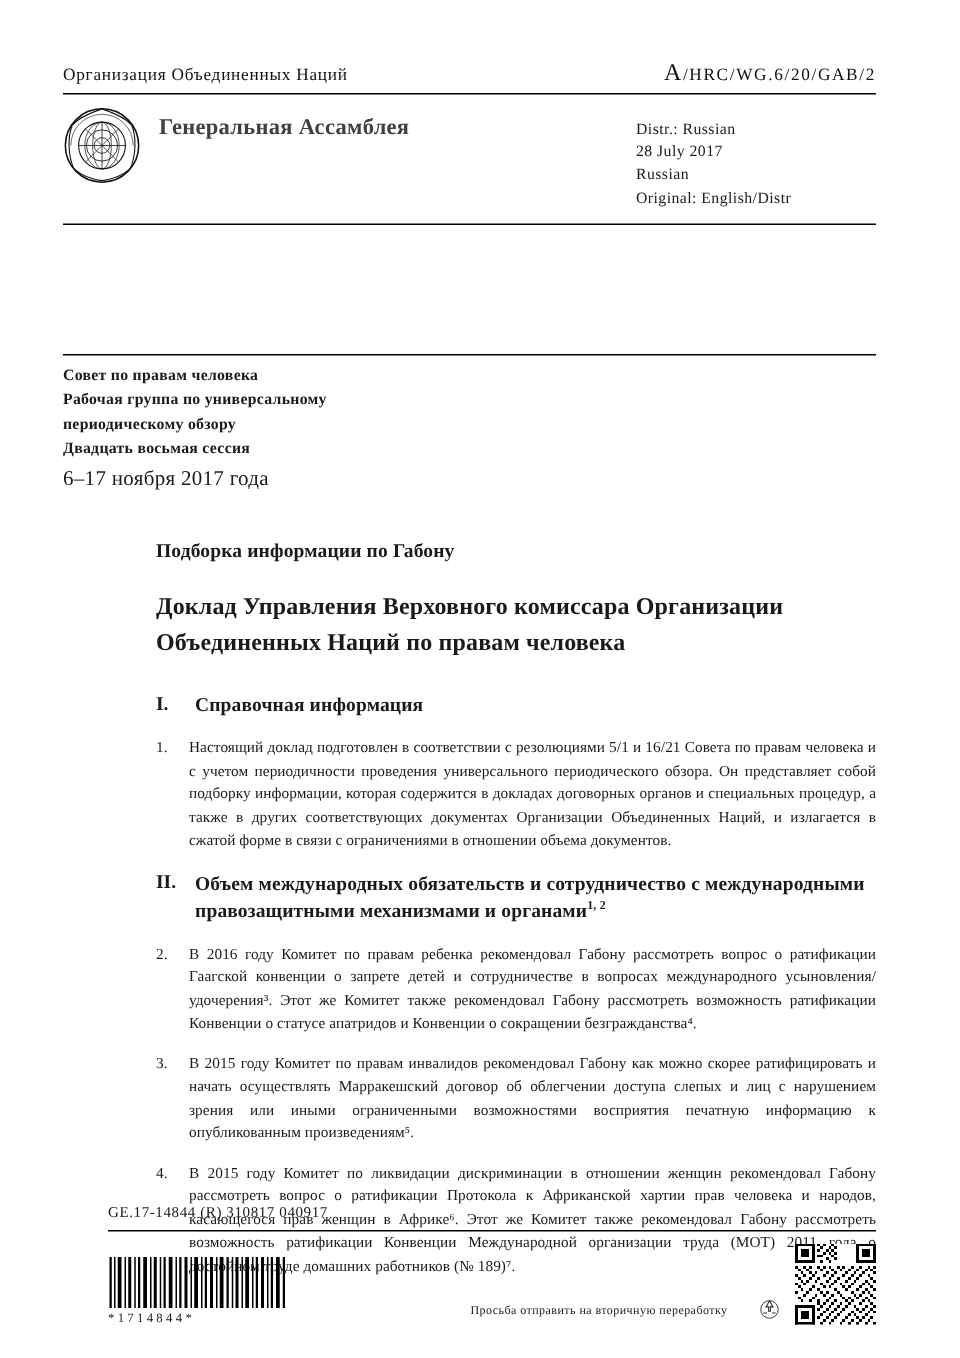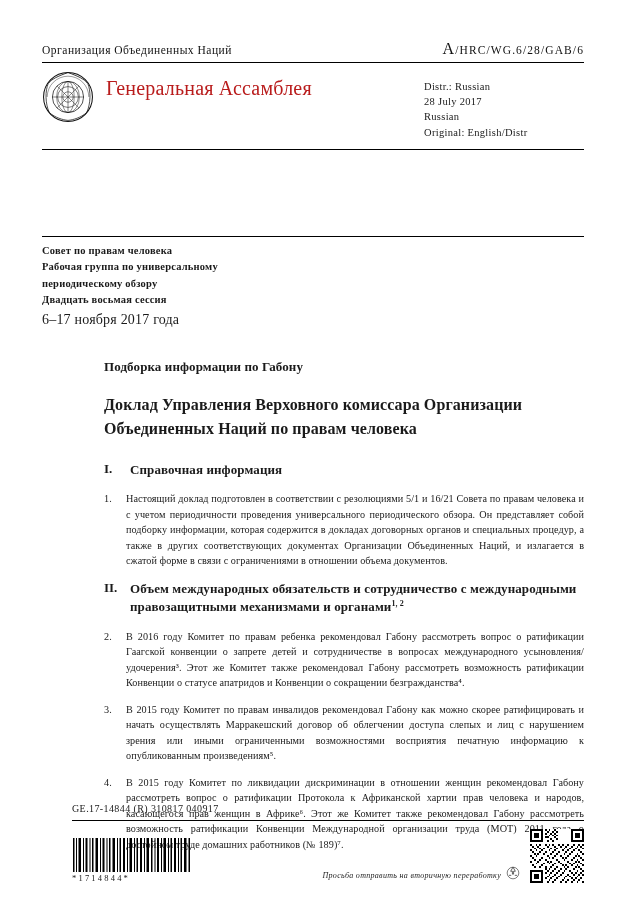--- a/index.html
+++ b/index.html
@@ -63,25 +63,25 @@
     min-height: 72px;
   }
   .emblem {
     width: 52px;
     height: 52px;
     flex: 0 0 52px;
     margin-top: 2px;
   }
   .ga-title {
     flex: 1 1 auto;
-    font-size: 20px;
-    font-weight: normal;
+    font-size: 15px;
+    font-weight: bold;
     letter-spacing: 0.2px;
     padding-top: 8px;
-    color: #b91c1c;
+    color: #404040;
   }
   .distr {
     flex: 0 0 auto;
     font-size: 10.5px;
     line-height: 1.45;
     padding-top: 10px;
     width: 160px;
     letter-spacing: 0.3px;
   }
   .rule-bottom {
@@ -211,42 +211,41 @@
   .barcode-num {
     font-size: 8.5px;
     letter-spacing: 2.2px;
     margin-top: 1px;
   }
   .recycle-note {
     font-size: 8px;
     letter-spacing: 0.3px;
     color: #222;
     display: flex;
-    align-items: flex-end;
-    gap: 5px;
+    align-items: center;
+    gap: 21px;
     padding-bottom: 3px;
     margin-left: auto;
     margin-right: 10px;
-    font-style: italic;
   }
   .qr {
     width: 54px;
     height: 54px;
     flex: 0 0 54px;
   }
 </style>
 </head>
 <body>
 
 <div class="page">
 
   <div class="masthead">
     <div class="org-line">
       <span class="org-name">Организация Объединенных Наций</span>
-      <span class="symbol"><span class="big">A</span><span>/HRC/WG.6/28/GAB/6</span></span>
+      <span class="symbol"><span class="big">A</span><span>/HRC/WG.6/20/GAB/2</span></span>
     </div>
     <hr class="rule-top">
 
     <div class="title-row">
       <div class="emblem">
         <svg viewBox="0 0 100 100" width="52" height="52" aria-hidden="true">
           <circle cx="50" cy="50" r="47" fill="none" stroke="#111" stroke-width="2"></circle>
           <circle cx="50" cy="50" r="30" fill="none" stroke="#111" stroke-width="1.4"></circle>
           <circle cx="50" cy="50" r="20" fill="none" stroke="#111" stroke-width="1.1"></circle>
           <circle cx="50" cy="50" r="10" fill="none" stroke="#111" stroke-width="1"></circle>

